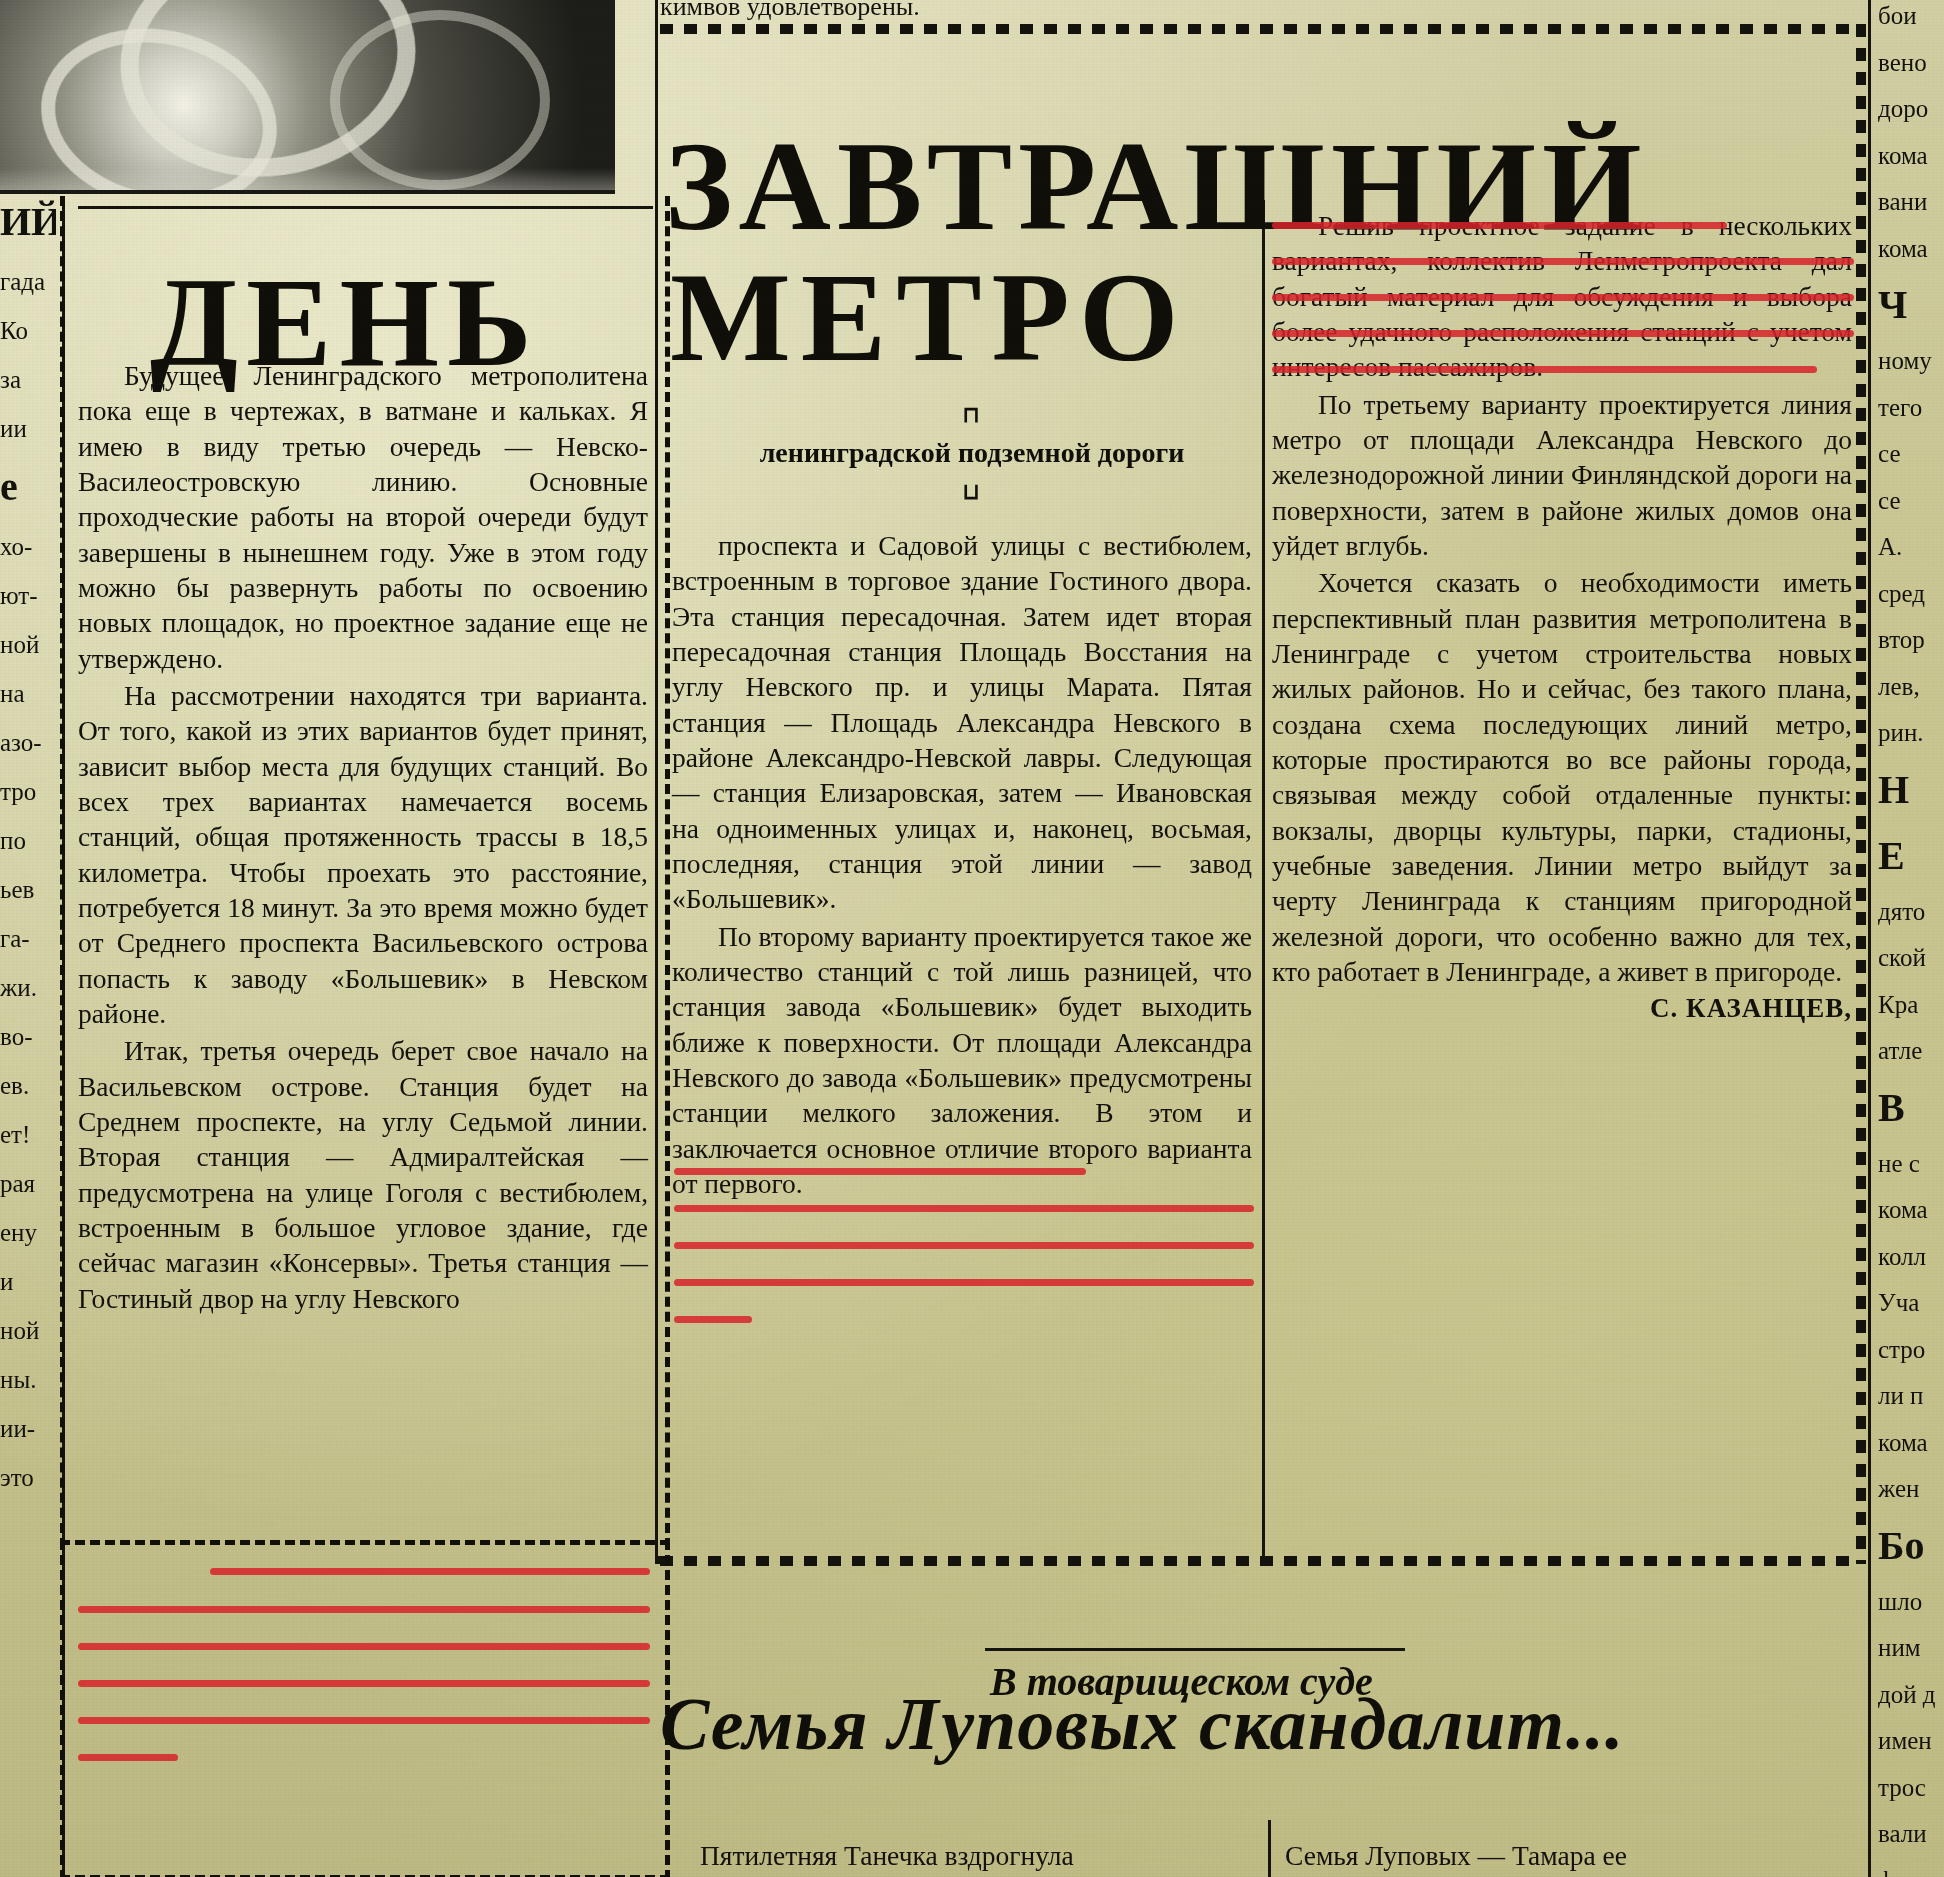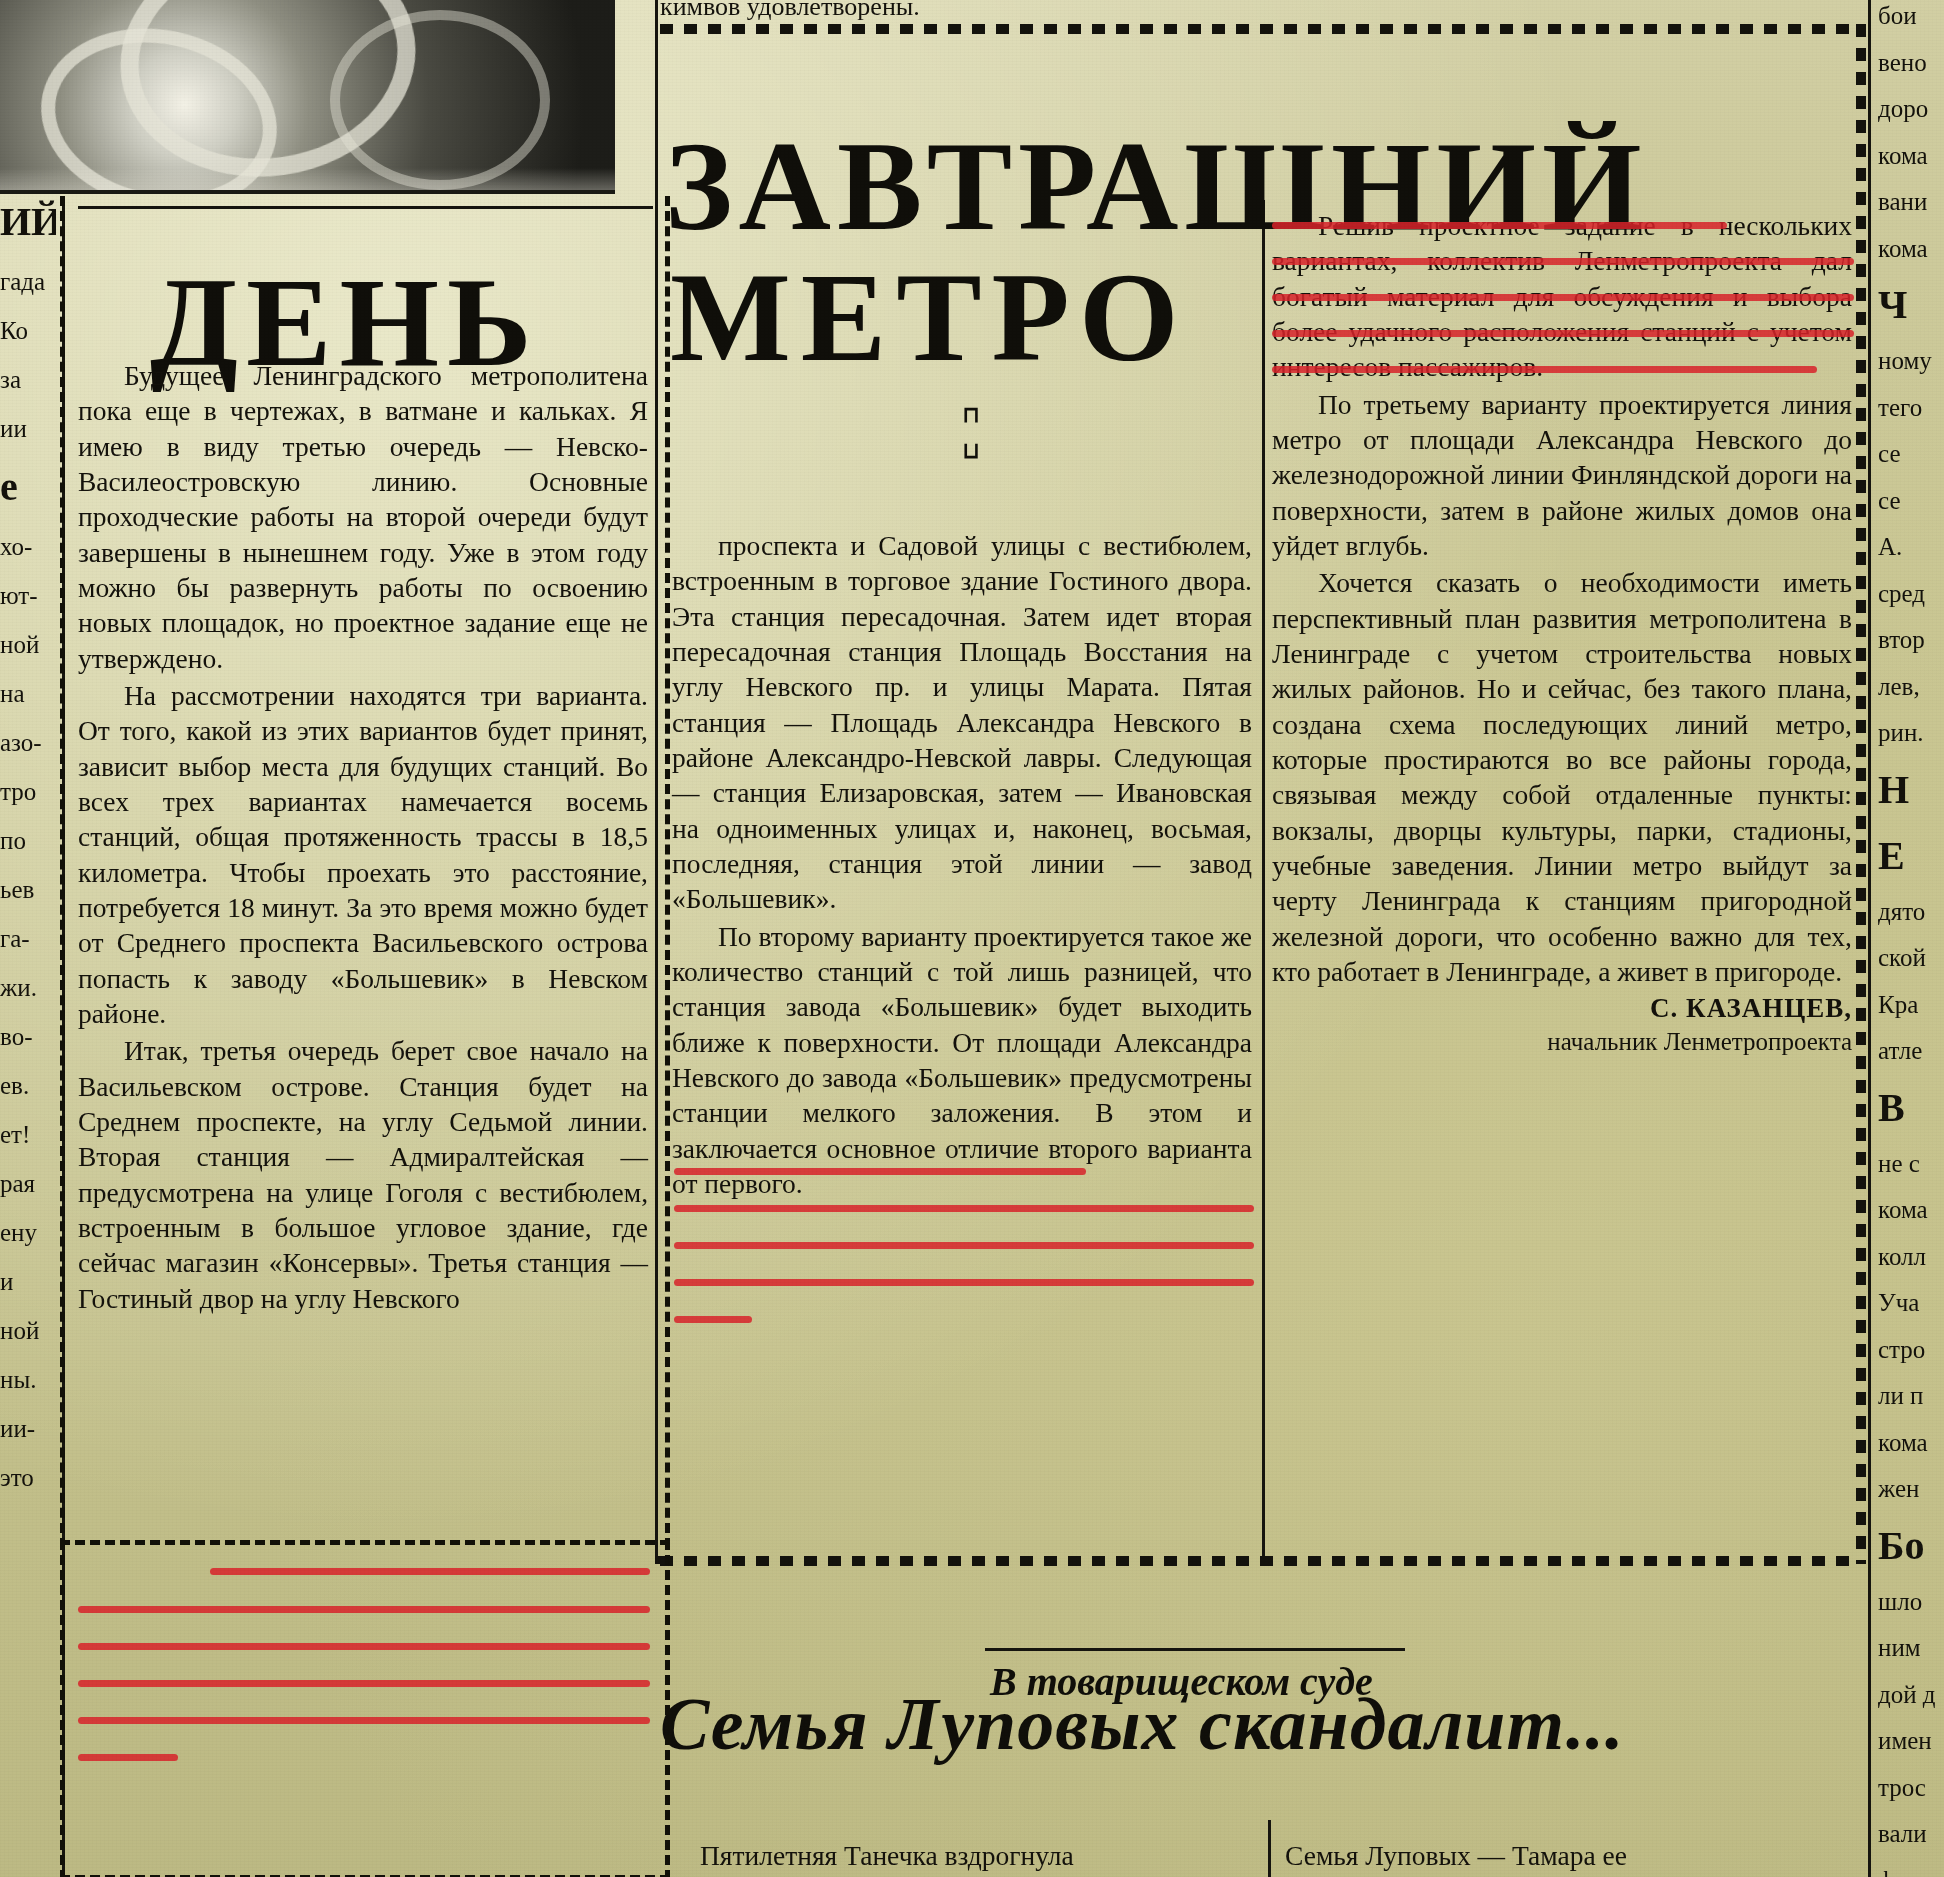--- a/index.html
+++ b/index.html
@@ -265,41 +265,41 @@
   <div class="dotted-v" style="left:655px; top:1556px; height:8px;"></div>
 
   <div class="hrule" style="left:78px; top:206px; width:575px;"></div>
 
   <h1 class="masthead" id="headline-den">ДЕНЬ</h1>
   <h1 class="masthead" id="headline-zavtrashniy">ЗАВТРАШНИЙ</h1>
   <h1 class="masthead" id="headline-metro">МЕТРО</h1>
 
   <div class="deck">
     <span class="mark">⊓</span>
+    <div>ленинградской подземной дороги</div>
     <span class="mark bottom">⊔</span>
   </div>
 
   <div class="col" id="col-1">
     <p>Будущее Ленинградского метрополитена пока еще в чертежах, в ватмане и кальках. Я имею в виду третью очередь — Невско-Василеостровскую линию. Основные проходческие работы на второй очереди будут завершены в нынешнем году. Уже в этом году можно бы развернуть работы по освоению новых площадок, но проектное задание еще не утверждено.</p>
     <p>На рассмотрении находятся три варианта. От того, какой из этих вариантов будет принят, зависит выбор места для будущих станций. Во всех трех вариантах намечается восемь станций, общая протяженность трассы в 18,5 километра. Чтобы проехать это расстояние, потребуется 18 минут. За это время можно будет от Среднего проспекта Васильевского острова попасть к заводу «Большевик» в Невском районе.</p>
     <p>Итак, третья очередь берет свое начало на Васильевском острове. Станция будет на Среднем проспекте, на углу Седьмой линии. Вторая станция — Адмиралтейская — предусмотрена на улице Гоголя с вестибюлем, встроенным в большое угловое здание, где сейчас магазин «Консервы». Третья станция — Гостиный двор на углу Невского</p>
   </div>
 
   <div class="col" id="col-2">
     <p>проспекта и Садовой улицы с вестибюлем, встроенным в торговое здание Гостиного двора. Эта станция пересадочная. Затем идет вторая пересадочная станция Площадь Восстания на углу Невского пр. и улицы Марата. Пятая станция — Площадь Александра Невского в районе Александро-Невской лавры. Следующая — станция Елизаровская, затем — Ивановская на одноименных улицах и, наконец, восьмая, последняя, станция этой линии — завод «Большевик».</p>
     <p>По второму варианту проектируется такое же количество станций с той лишь разницей, что станция завода «Большевик» будет выходить ближе к поверхности. От площади Александра Невского до завода «Большевик» предусмотрены станции мелкого заложения. В этом и заключается основное отличие второго варианта от первого.</p>
   </div>
 
   <div class="col" id="col-3">
     <p>Решив проектное задание в нескольких вариантах, коллектив Ленметропроекта дал богатый материал для обсуждения и выбора более удачного расположения станций с учетом интересов пассажиров.</p>
     <p>По третьему варианту проектируется линия метро от площади Александра Невского до железнодорожной линии Финляндской дороги на поверхности, затем в районе жилых домов она уйдет вглубь.</p>
     <p>Хочется сказать о необходимости иметь перспективный план развития метрополитена в Ленинграде с учетом строительства новых жилых районов. Но и сейчас, без такого плана, создана схема последующих линий метро, которые простираются во все районы города, связывая между собой отдаленные пункты: вокзалы, дворцы культуры, парки, стадионы, учебные заведения. Линии метро выйдут за черту Ленинграда к станциям пригородной железной дороги, что особенно важно для тех, кто работает в Ленинграде, а живет в пригороде.</p>
     <p class="sig">
       <span class="name">С. КАЗАНЦЕВ,</span>
-      <span class="role">начальник Ленметропроекта</span>
     </p>
   </div>
 
   <div class="ledge">
     <div class="chunk big">ИЙ</div>
     <div class="chunk">гада</div>
     <div class="chunk">Ко</div>
     <div class="chunk">за</div>
     <div class="chunk">ии</div>
     <div class="chunk big">е</div>

